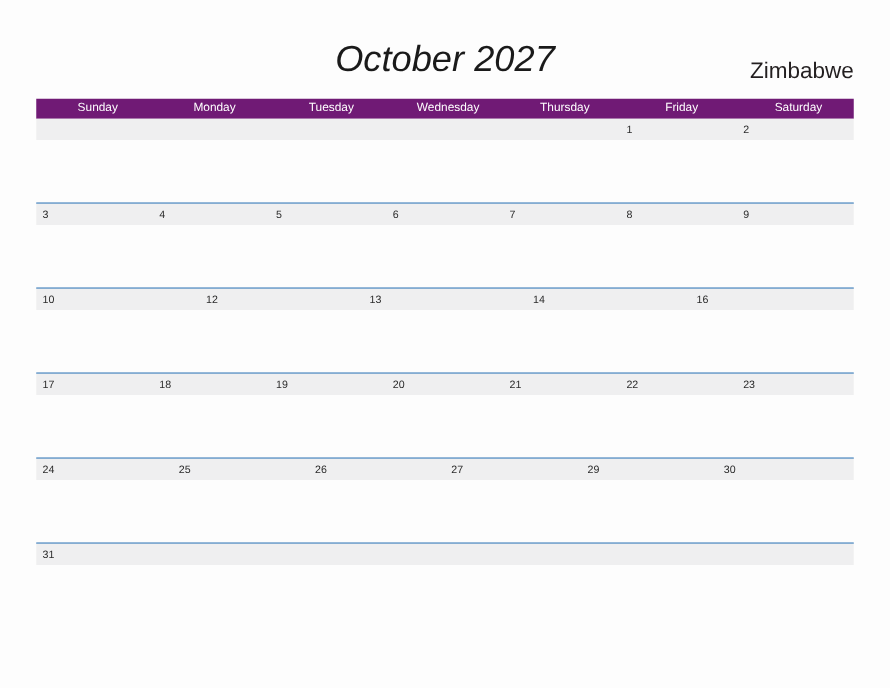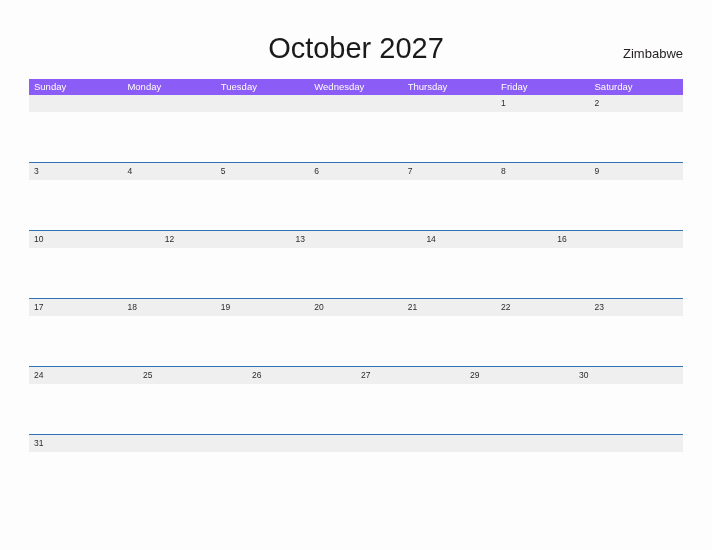--- a/index.html
+++ b/index.html
@@ -65,44 +65,46 @@
     position: absolute;
     left: 0;
     top: 32px;
     width: 712px;
     text-align: center;
     font-size: 29px;
     color: #1a1a1a;
     font-family: "Liberation Sans", sans-serif;
     font-weight: normal;
     letter-spacing: 0px;
+    font-style: italic;
   }
 
   .country-label {
     position: absolute;
     right: 29px;
     top: 46px;
-    font-size: 13px;
+    font-size: 18px;
     color: #231f20;
     font-family: "Liberation Sans", sans-serif;
   }
 
   
   .calendar {
     position: absolute;
     left: 29px;
     top: 79px;
     width: 654px;
   }
 
   .weekday-header {
     display: flex;
     width: 654px;
     height: 16px;
-    background: #8b5cf6;
+    background: #701a75;
+    text-align: center;
   }
   .weekday-cell {
     flex: 1 1 0;
     color: #ffffff;
     font-size: 9.5px;
     line-height: 16px;
     padding-left: 5px;
     box-sizing: border-box;
     font-family: "Liberation Sans", sans-serif;
     white-space: nowrap;

